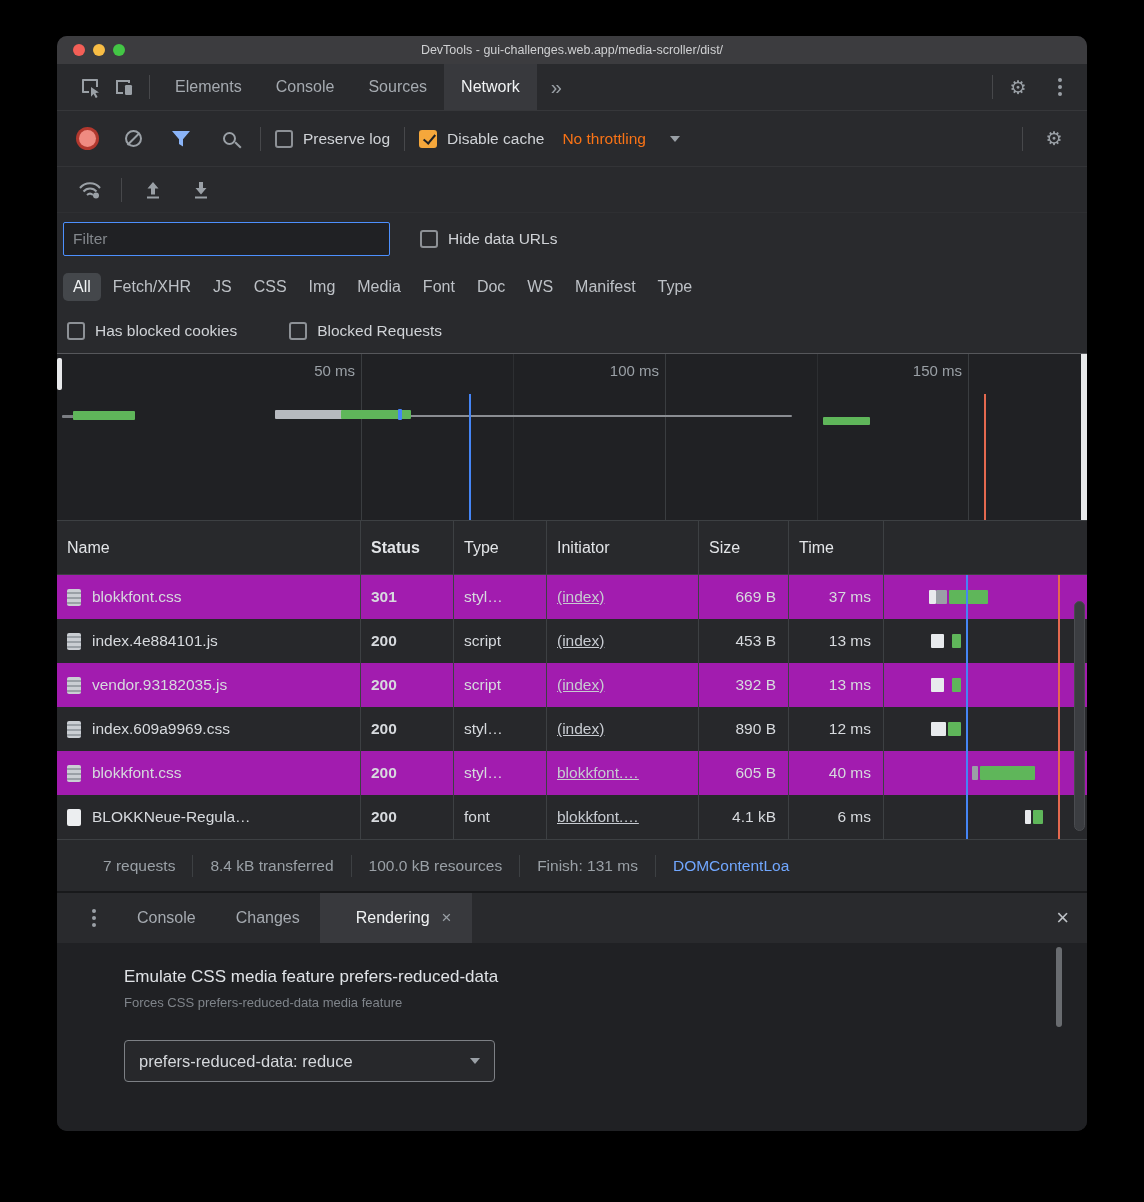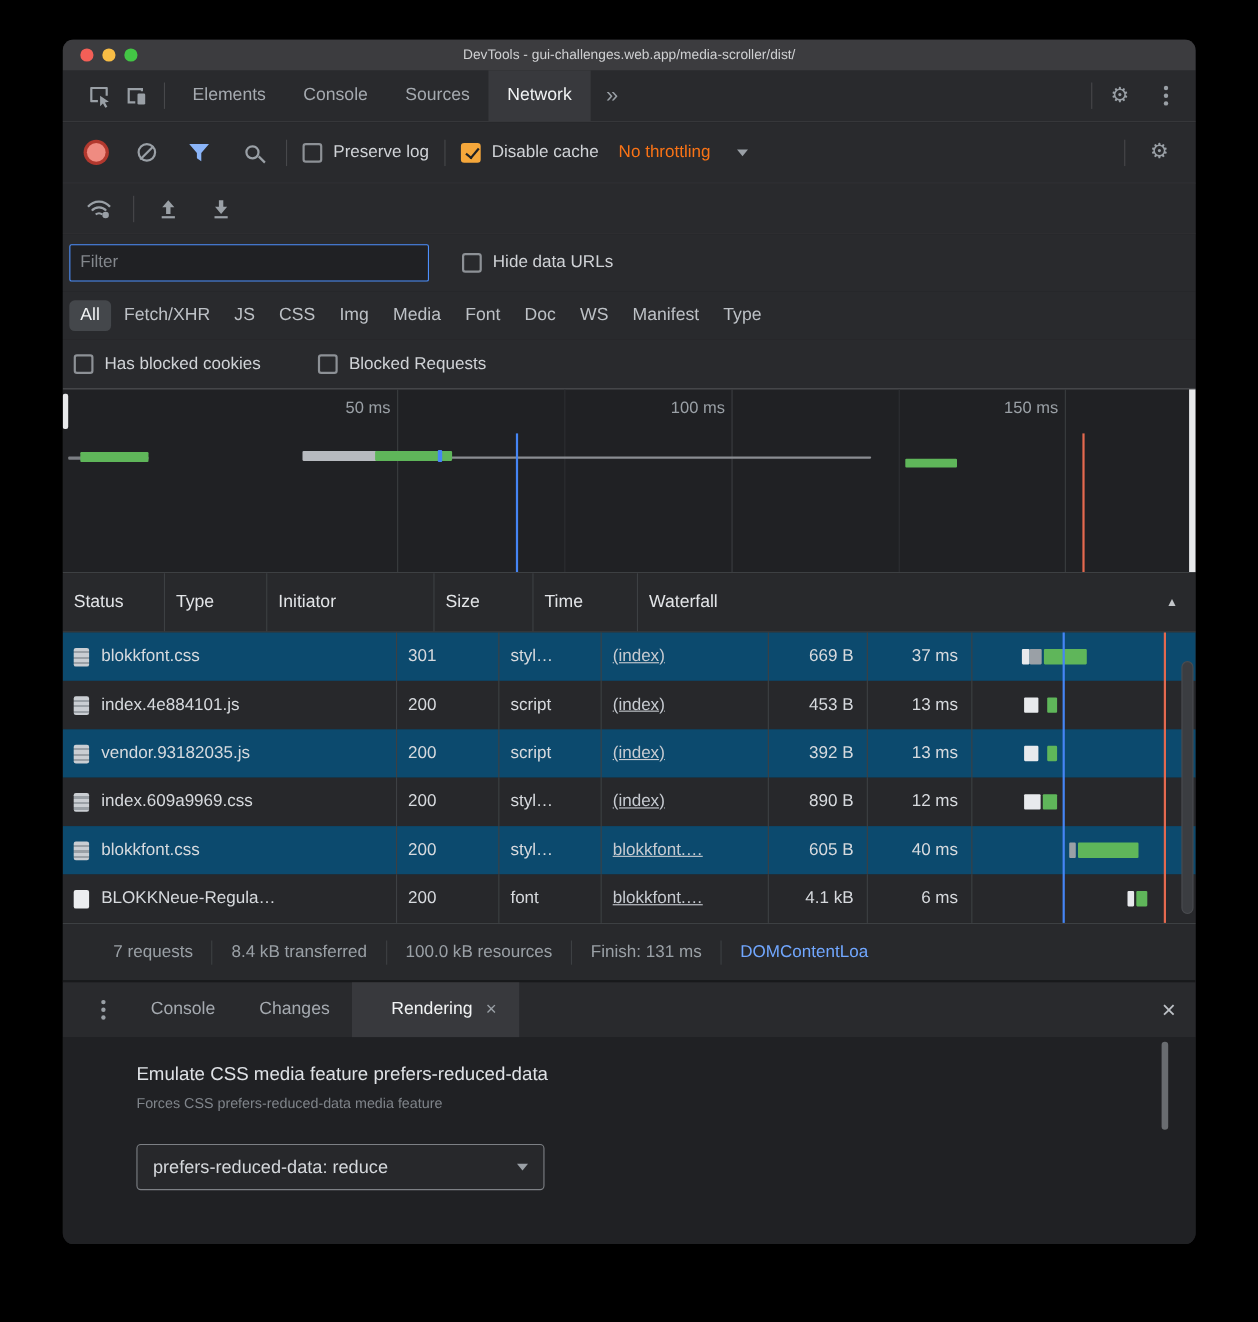--- a/index.html
+++ b/index.html
@@ -54,25 +54,25 @@
   .ovlabel{position:absolute;left:0;top:8px;text-align:right;font-size:15px;color:#9aa0a6;}
   .ovbar{position:absolute;border-radius:1px;}
   .marker{position:absolute;top:40px;bottom:0;width:2px;}
   .handleL{position:absolute;left:0;top:4px;width:5px;height:32px;background:#e8e9eb;border-radius:2px;}
   .handleR{position:absolute;right:0;top:0;bottom:0;width:6px;background:#e8e9eb;}
   
   .grid{flex:0 0 auto;display:flex;flex-direction:column;}
   .gridhead{flex:0 0 54px;background:#28292c;display:flex;align-items:stretch;border-bottom:1px solid #3d4043;font-size:16px;color:#e3e5e8;}
   .hcell{display:flex;align-items:center;padding:0 10px;border-right:1px solid #3d4043;}
   .gridbody{position:relative;}
-  .row{height:44px;display:flex;align-items:stretch;font-size:15.5px;color:#d7dade;background:#0c4a6e;}
+  .row{height:44px;display:flex;align-items:stretch;font-size:15.5px;color:#d7dade;background:#a21caf;}
   .row.alt{background:#27282b;}
   .cell{display:flex;align-items:center;padding:0 10px;border-right:1px solid #3d4043;overflow:hidden;white-space:nowrap;}
   .c-name{width:304px;gap:11px;}
-  .c-status{width:93px;}
+  .c-status{width:93px;font-weight:bold;}
   .c-type{width:93px;}
   .c-init{width:152px;}
   .c-size{width:90px;justify-content:flex-end;padding-right:12px;}
   .c-time{width:95px;justify-content:flex-end;padding-right:12px;}
   .c-wf{flex:1;position:relative;border-right:none;}
   .hc-wf{justify-content:space-between;}
   .sort{font-size:11px;color:#c3c6ca;margin-right:6px;}
   .doc{width:14px;height:17px;border-radius:2px;flex:0 0 auto;}
   .doc-gray{background:linear-gradient(#caced3 0 3px,#9aa0a6 3px 5px,#caced3 5px 8px,#9aa0a6 8px 10px,#caced3 10px 13px,#9aa0a6 13px 15px,#caced3 15px 100%);}
   .doc-white{background:#eceef0;}
@@ -261,29 +261,26 @@
     <span class="ovbar" style="left:766px;top:63px;width:47px;height:8px;background:var(--waterfall-green,#5fb65a);"></span>
 
     <span class="marker" style="left:412px;background:var(--dcl-line,#4585f5);"></span>
     <span class="marker" style="left:927px;background:var(--load-line,#e4694f);"></span>
     <span class="handleL"></span>
     <span class="handleR"></span>
   </div>
 
   <div class="grid">
     <div class="gridhead">
+      <div class="hcell c-name">Name</div>
       <div class="hcell c-status">Status</div>
       <div class="hcell c-type">Type</div>
       <div class="hcell c-init">Initiator</div>
       <div class="hcell c-size" style="justify-content:flex-start;">Size</div>
       <div class="hcell c-time" style="justify-content:flex-start;">Time</div>
-      <div class="hcell c-wf hc-wf">
-        <span>Waterfall</span>
-        <span class="sort">▲</span>
-      </div>
     </div>
 
     <div class="gridbody">
 
       <div class="row">
         <div class="cell c-name">
           <span class="doc doc-gray"></span>
           <span>blokkfont.css</span>
         </div>
         <div class="cell c-status">301</div>

